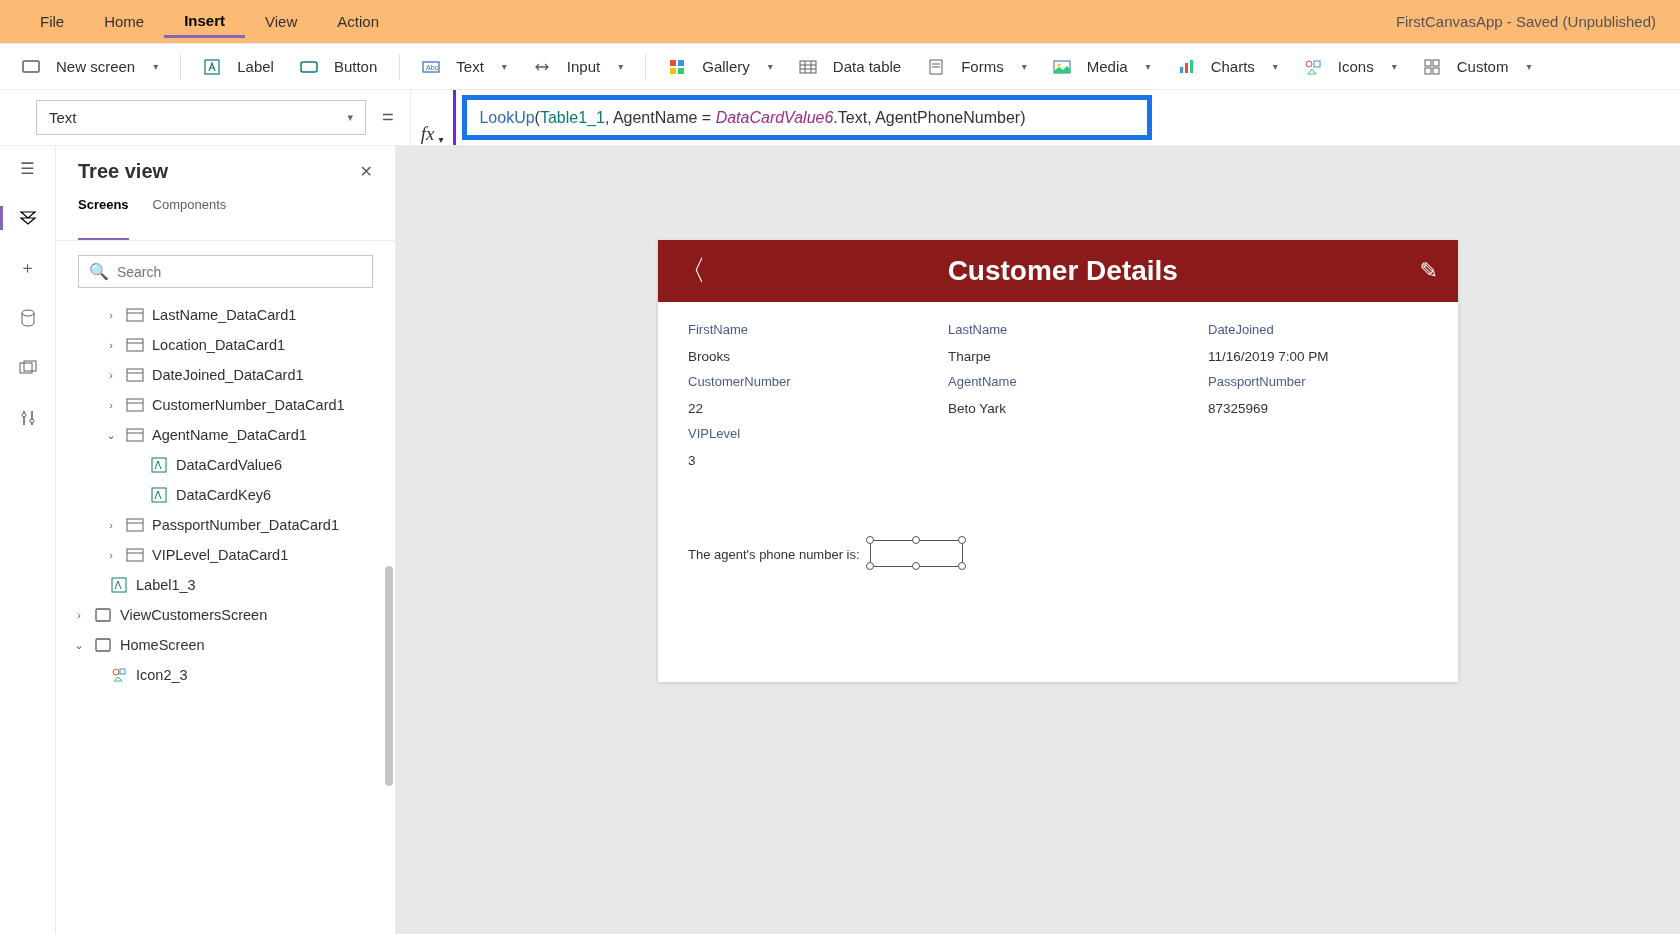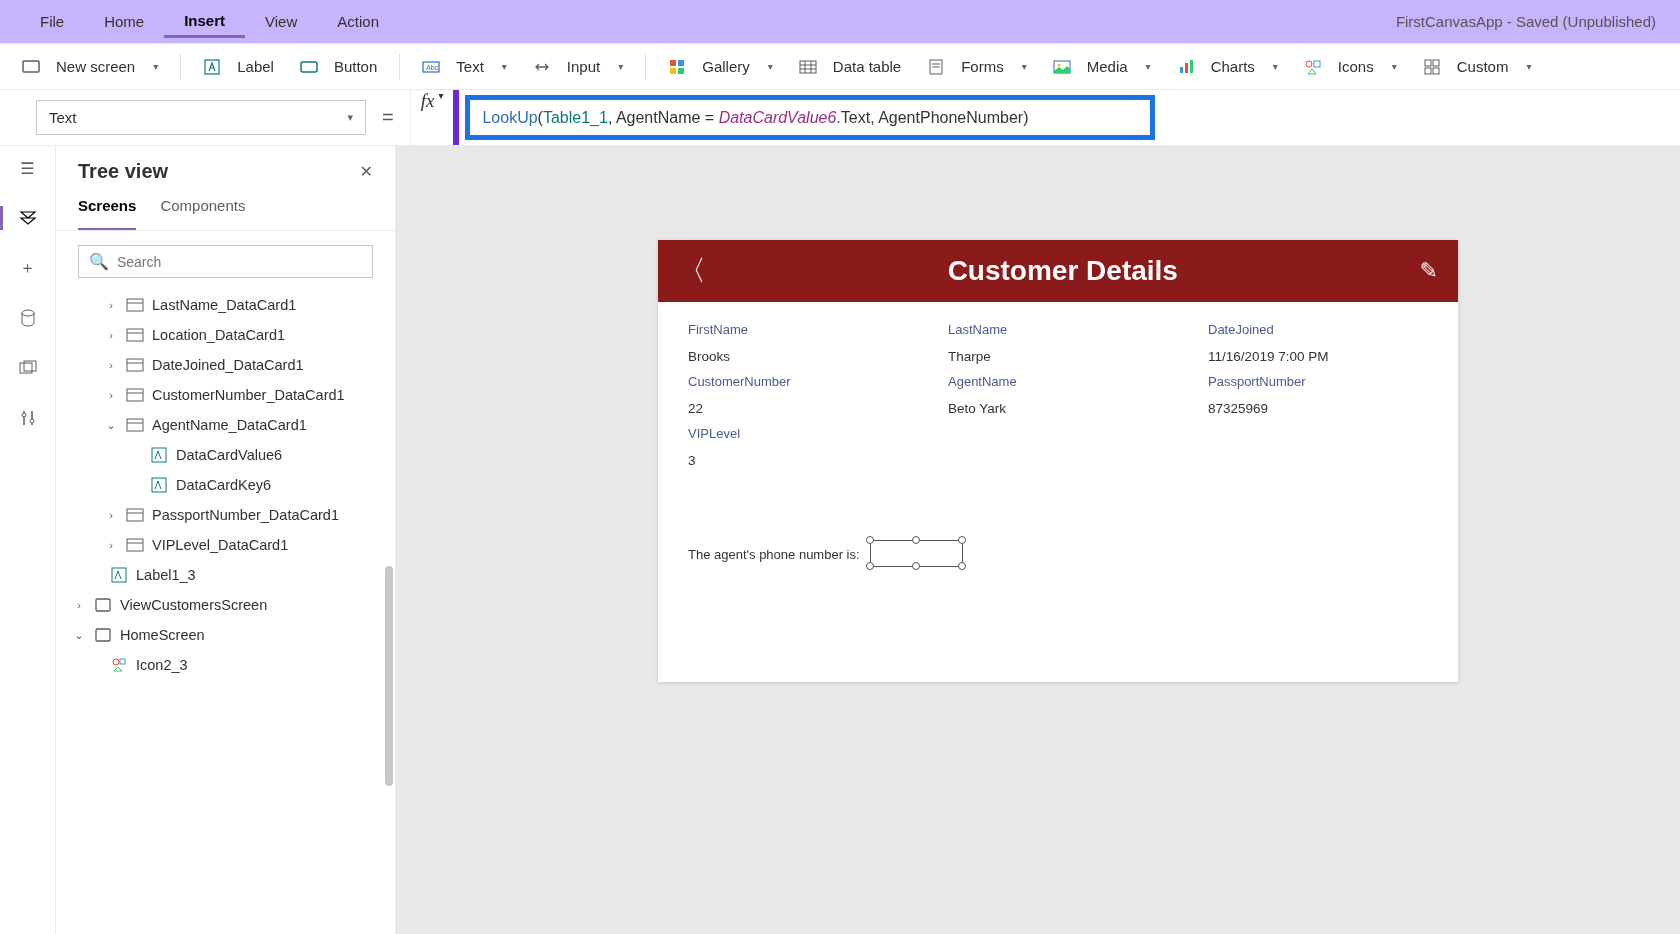--- a/index.html
+++ b/index.html
@@ -1,54 +1,54 @@
 <!DOCTYPE html>
 <html><head>
 <meta charset="utf-8">
 <style>
 * { margin: 0; padding: 0; box-sizing: border-box; font-family: "Segoe UI", Arial, sans-serif; }
 body { background: #faf9f8; color: #323130; overflow: hidden; }
 
-.menubar { display: flex; align-items: center; height: 44px; padding: 0 20px; background: #c4b5fd; border-bottom: 1px solid #edebe9; }
+.menubar { display: flex; align-items: center; height: 44px; padding: 0 20px; background: #fdba74; border-bottom: 1px solid #edebe9; }
 .menubar .menu-item { padding: 6px 20px; font-size: 15px; color: #323130; cursor: pointer; }
 .menubar .menu-item.active { color: #000; border-bottom: 3px solid #8764b8; font-weight: 600; }
 .menubar .app-title { margin-left: auto; font-size: 15px; color: #555; padding-right: 4px;}
 
 .toolbar { display: flex; align-items: center; height: 46px; background: #fff; border-bottom: 1px solid #edebe9; padding: 0 12px; gap: 6px; overflow: hidden;}
 .toolbar .sep { width: 1px; height: 26px; background: #e1dfdd; margin: 0 6px; }
 .toolbar .tbtn { display: inline-flex; align-items: center; gap: 16px; padding: 6px 10px; font-size: 15px; color: #323130; cursor: pointer; white-space: nowrap;}
 .toolbar .tbtn .chev { font-size: 10px; color: #666; margin-left: 2px;}
 .toolbar .ticon { width: 18px; height: 18px; display: inline-flex; align-items: center; justify-content: center; }
 
 .formula-row { display: flex; align-items: stretch; background: #fff; height: 56px; border-bottom: 1px solid #edebe9;}
 .prop-select { margin: 10px 0 10px 36px; width: 330px; border: 1px solid #c8c6c4; background: #fff; display:flex; align-items:center; padding: 0 12px; font-size: 15px;}
 .prop-select .chev { margin-left:auto; font-size:11px; color:#666;}
 .eq { padding: 0 16px; display:flex; align-items:center; font-size: 20px; color:#555;}
-.fx { padding: 0 10px; display:flex; align-items:flex-start; font-style: italic; font-family: "Times New Roman", serif; font-size: 19px; color: #333; border-left:1px solid #edebe9; border-right:6px solid #6d28d9;}
+.fx { padding: 0 10px; display:flex; align-items:flex-end; font-style: italic; font-family: "Times New Roman", serif; font-size: 19px; color: #333; border-left:1px solid #edebe9; border-right:3px solid #6d28d9;}
 .fx .chev { font-size:10px; margin-left:4px; font-style:normal; font-family: "Segoe UI";}
 .formula-wrap { flex:1; display:flex; align-items:center; padding: 4px 6px; }
 .formula-box { border: 5px solid #1a73e8; background:#fff; padding: 8px 12px; font-family: Consolas, monospace; font-size: 16px; flex: 0 1 auto; width: 690px;}
 .tok-fn { color: #2e6db4; }
 .tok-tbl { color: #0b7a75; }
 .tok-arg { color: #333; }
 .tok-obj { color: #9b2e83; font-style: italic; }
 .tok-prop { color: #333; }
 
 .main { display:flex; height: calc(100vh - 44px - 46px - 56px); }
 
 .rail { width: 56px; background:#fff; border-right:1px solid #edebe9; display:flex; flex-direction:column; align-items:center; padding-top:10px; gap: 26px;}
 .rail .ritem { width:24px; height:24px; display:flex; align-items:center; justify-content:center; color:#605e5c; cursor:pointer;}
 .rail .ritem.active { border-left: 3px solid #8764b8; padding-right:3px; width:56px; color:#000;}
 
 .panel { width: 340px; background:#fff; border-right:1px solid #edebe9; display:flex; flex-direction:column; position:relative;}
 .panel-head { display:flex; align-items:center; padding: 14px 22px 8px; gap: 34px; }
 .panel-head h2 { font-size: 20px; font-weight:600;}
 .panel-head .close { margin-left:auto; font-size:16px; color:#605e5c; cursor:pointer;}
 .panel-tabs { display:flex; gap: 24px; padding: 0 22px; border-bottom:1px solid #edebe9;}
-.panel-tabs .ptab { padding: 6px 0 14px; font-size:15px; color:#605e5c; cursor:pointer;}
+.panel-tabs .ptab { padding: 6px 0 26px; font-size:13px; color:#605e5c; cursor:pointer;}
 .panel-tabs .ptab.active { color:#000; border-bottom: 2px solid #8764b8; font-weight:600;}
 .search { margin: 14px 22px 10px; border:1px solid #c8c6c4; display:flex; align-items:center; padding: 6px 10px;}
 .search input { border:none; outline:none; flex:1; font-size:14px;}
 .search .sicon { color:#a94450; margin-right:8px;}
 
 .tree { flex:1; overflow-y:auto; padding: 2px 8px 20px 8px; font-size:14.5px;}
 .tree-row { display:flex; align-items:center; padding: 7px 4px 7px 0; cursor:pointer; gap:8px;}
 .tree-row .caret { width:14px; color:#605e5c; font-size:11px; text-align:center;}
 .tree-row .ticon-sm { width:18px; height:14px; display:inline-flex; align-items:center; justify-content:center; color:#605e5c;}
 .indent-1 { padding-left: 40px;}

